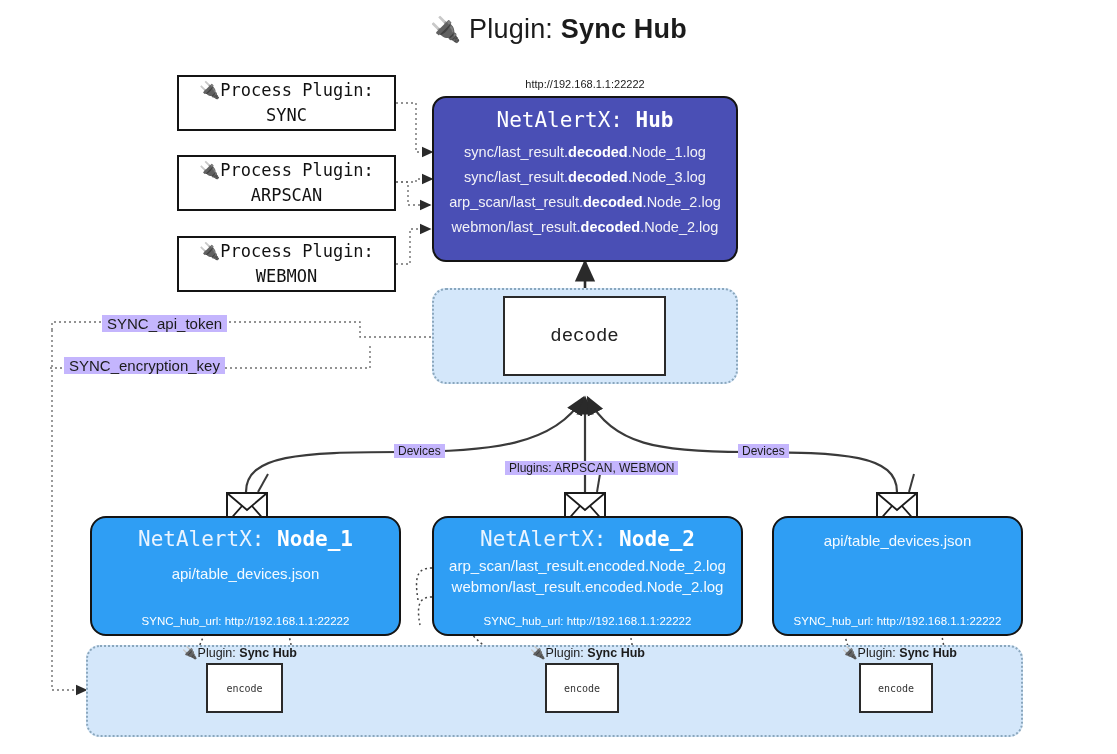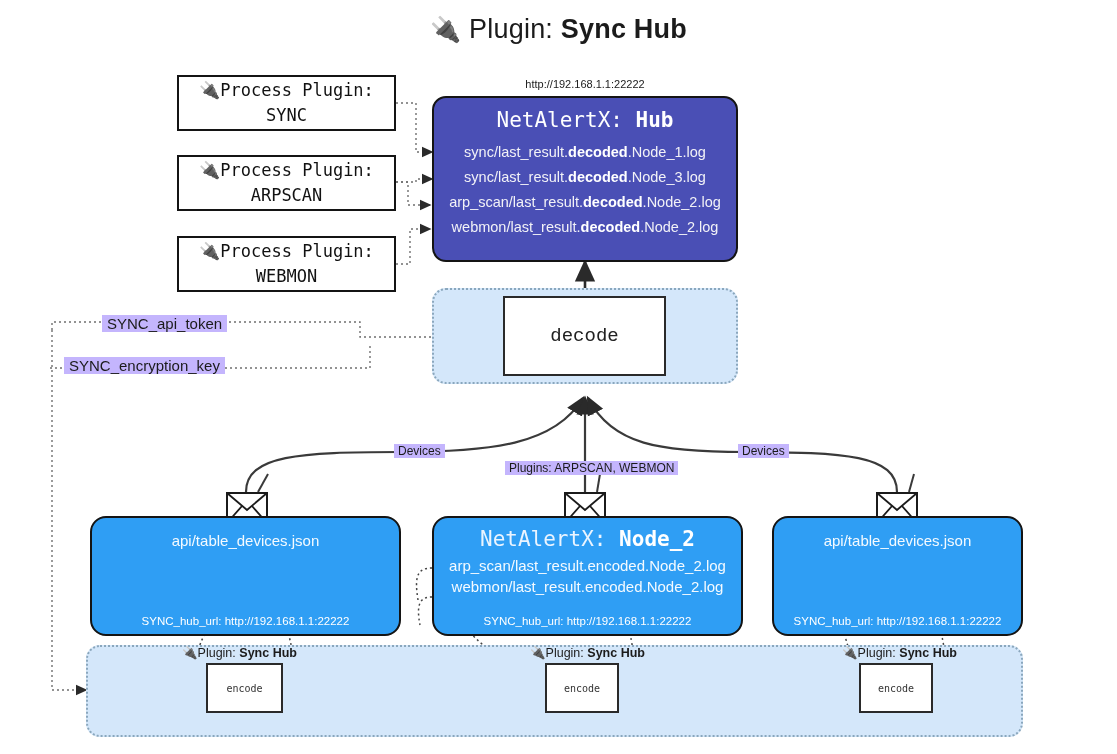--- a/index.html
+++ b/index.html
@@ -282,20 +282,23 @@
   </div>
   <div class="env" style="left:876px; top:492px;">
     <svg width="42" height="32" viewBox="0 0 42 32">
         <rect x="1" y="1" width="40" height="30" fill="#fff" stroke="#1b1b1b" stroke-width="2"></rect>
         <path d="M1,1 L21,18 L41,1" fill="none" stroke="#1b1b1b" stroke-width="1.8"></path>
         <path d="M1,31 L16,14 M41,31 L26,14" fill="none" stroke="#1b1b1b" stroke-width="1.8"></path>
       </svg>
   </div>
 
   <div class="node nodebox" style="left:90px; top:516px; width:311px; height:120px; position:absolute;">
+    <div class="node-title">
+      <span>NetAlertX:</span> <b>Node_1</b>
+    </div>
     <div class="node-line" style="margin-top:14px;">api/table_devices.json</div>
     <div class="node-foot">SYNC_hub_url: http://192.168.1.1:22222</div>
   </div>
 
   <div class="node nodebox" style="left:432px; top:516px; width:311px; height:120px; position:absolute;">
     <div class="node-title">
       <span>NetAlertX:</span> <b>Node_2</b>
     </div>
     <div class="node-line" style="margin-top:6px;">arp_scan/last_result.encoded.Node_2.log</div>
     <div class="node-line" style="margin-top:4px;">webmon/last_result.encoded.Node_2.log</div>

